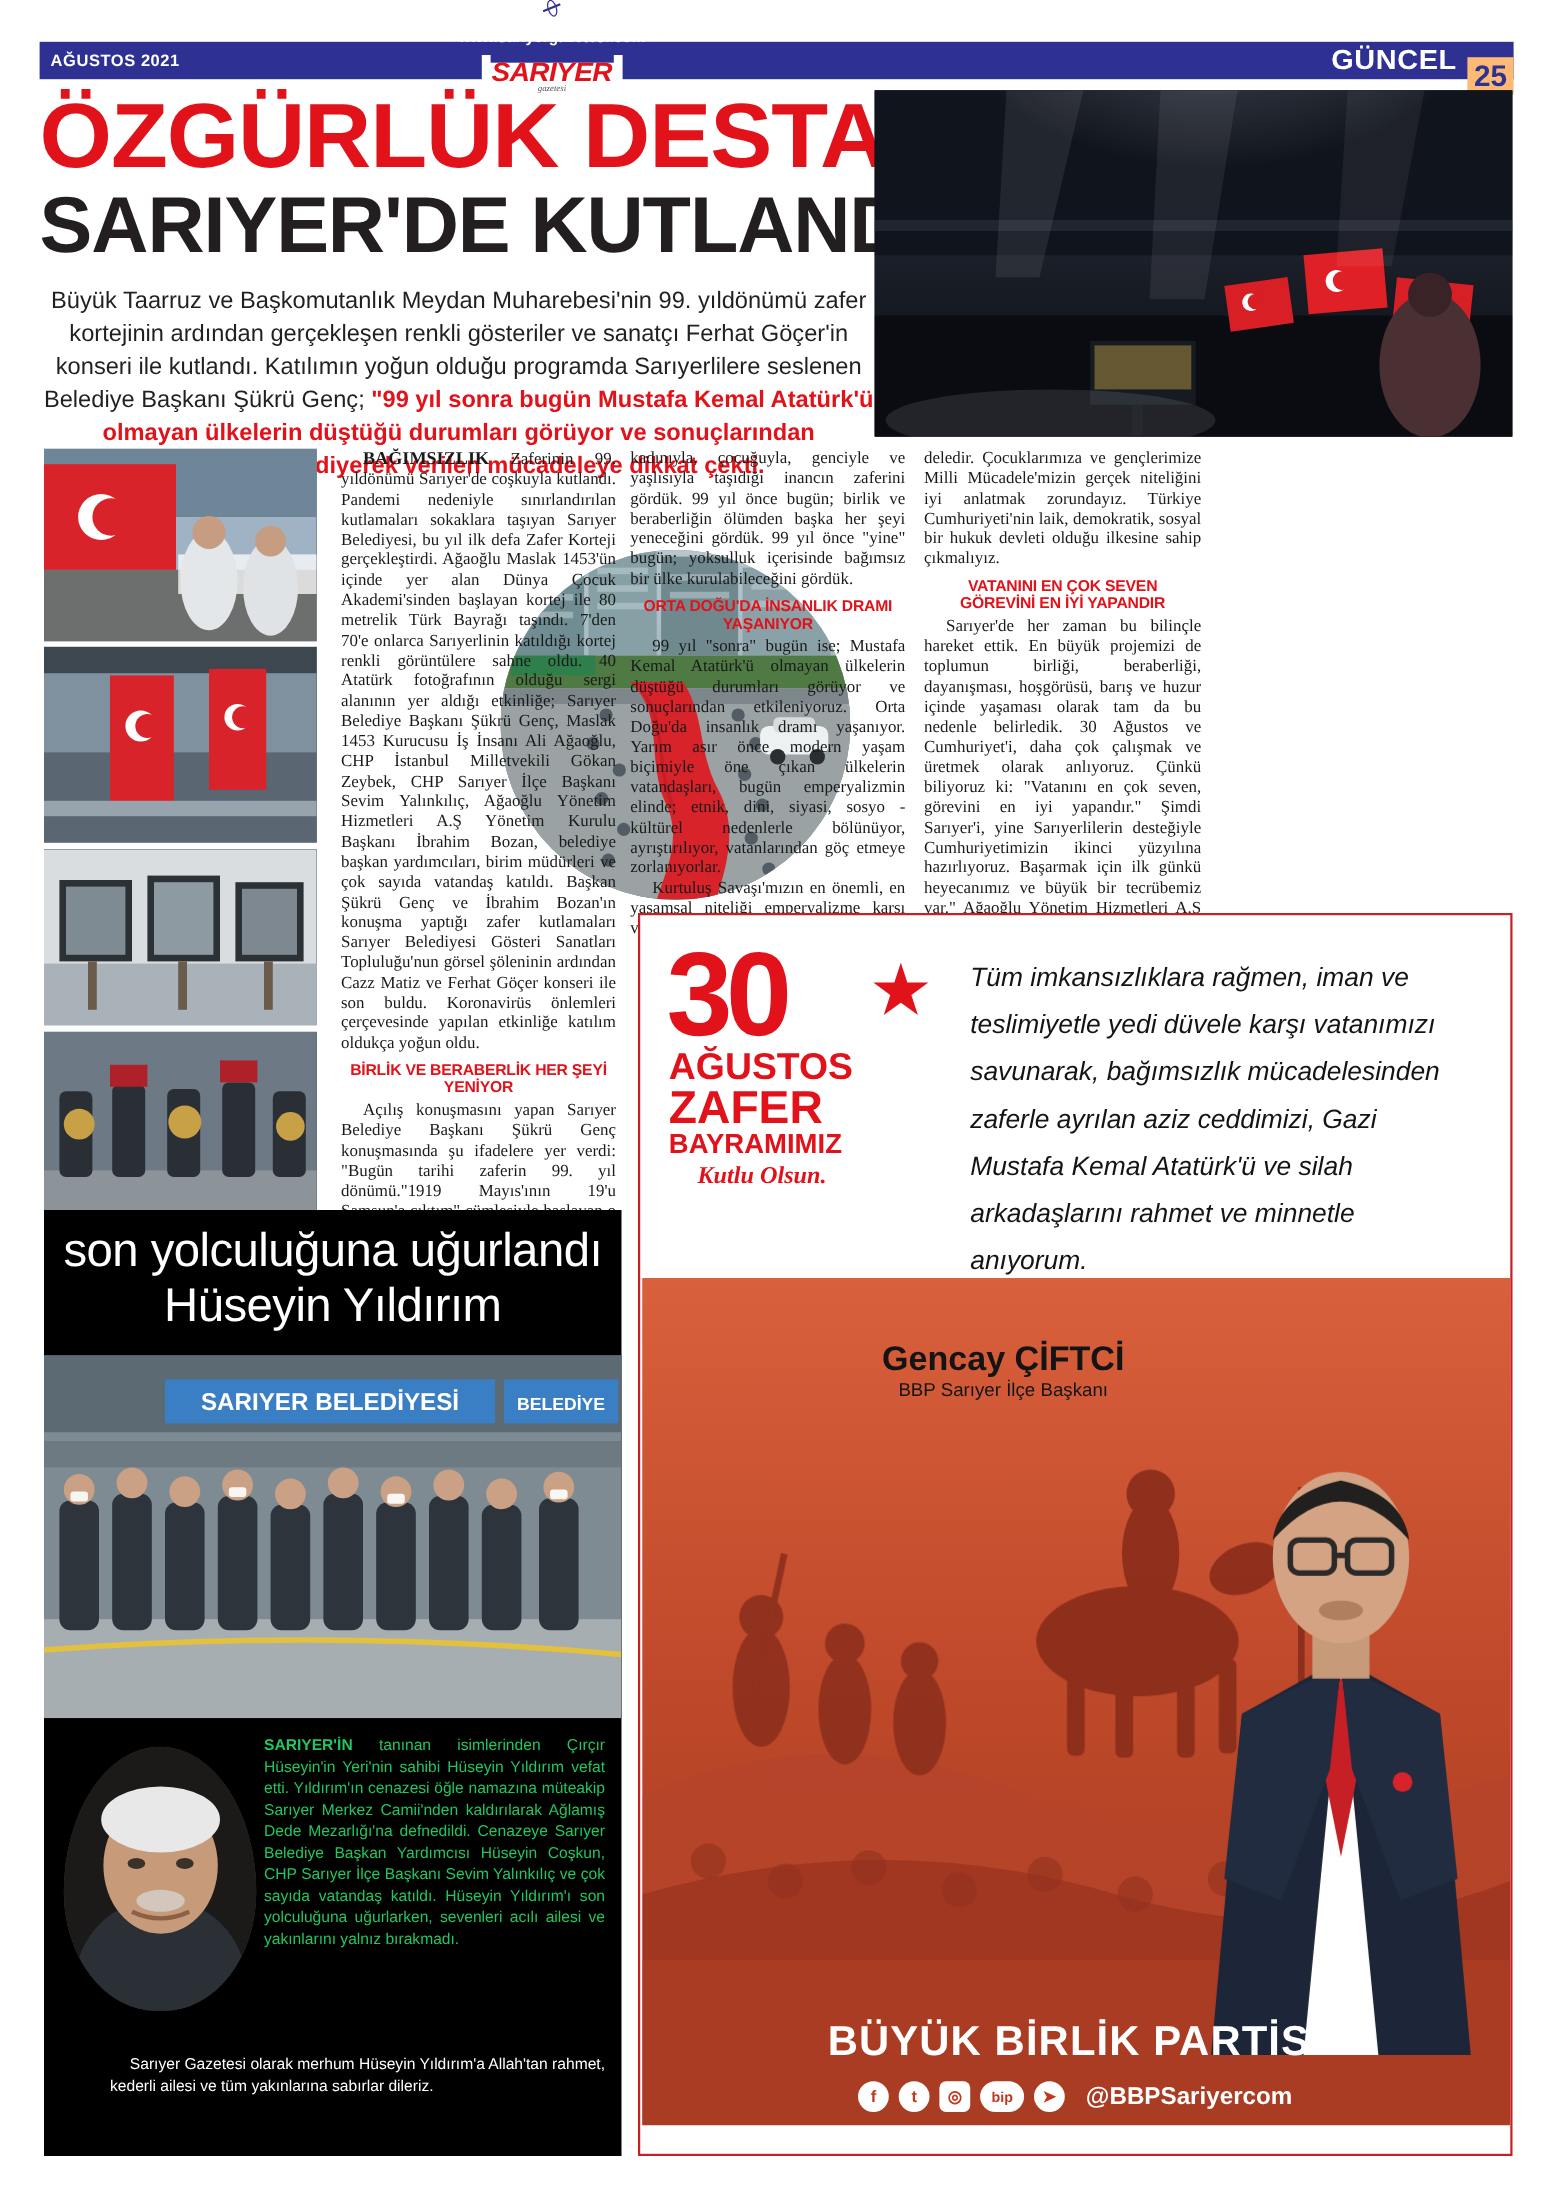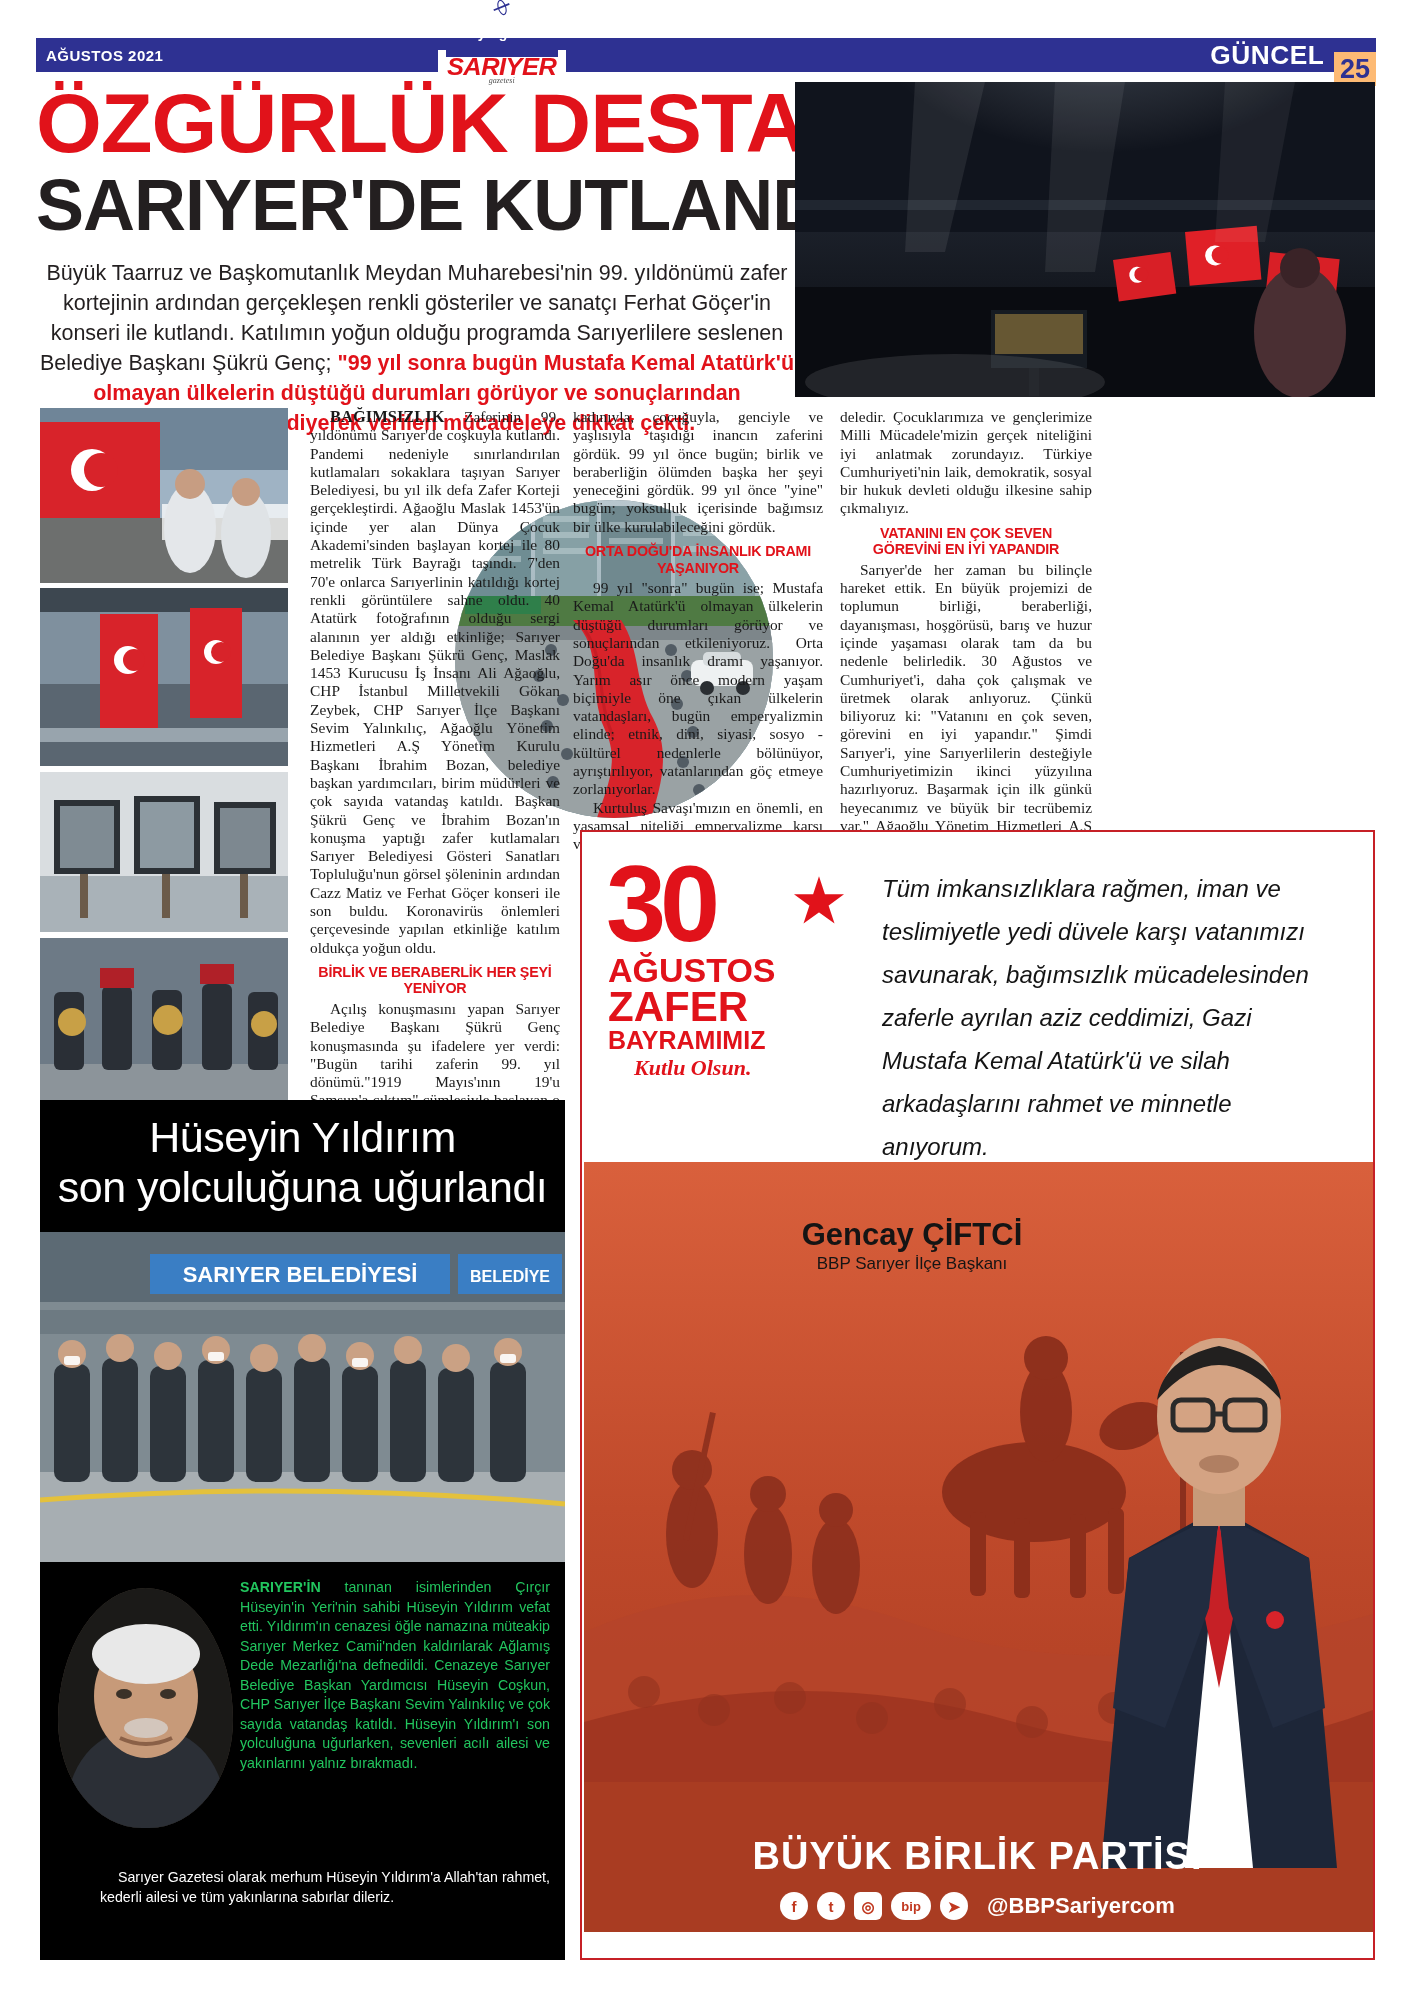--- a/index.html
+++ b/index.html
@@ -706,22 +706,22 @@
 
   <div class="col col3">
     <p class="noind">deledir. Çocuklarımıza ve gençlerimize Milli Mücadele'mizin gerçek niteliğini iyi anlatmak zorundayız. Türkiye Cumhuriyeti'nin laik, demokratik, sosyal bir hukuk devleti olduğu ilkesine sahip çıkmalıyız.</p>
     <div class="subhead" style="white-space:pre-line">VATANINI EN ÇOK SEVEN
 GÖREVİNİ EN İYİ YAPANDIR</div>
     <p>Sarıyer'de her zaman bu bilinçle hareket ettik. En büyük projemizi de toplumun birliği, beraberliği, dayanışması, hoşgörüsü, barış ve huzur içinde yaşaması olarak tam da bu nedenle belirledik. 30 Ağustos ve Cumhuriyet'i, daha çok çalışmak ve üretmek olarak anlıyoruz. Çünkü biliyoruz ki: "Vatanını en çok seven, görevini en iyi yapandır." Şimdi Sarıyer'i, yine Sarıyerlilerin desteğiyle Cumhuriyetimizin ikinci yüzyılına hazırlıyoruz. Başarmak için ilk günkü heyecanımız ve büyük bir tecrübemiz var." Ağaoğlu Yönetim Hizmetleri A.Ş Yönetim Kurulu Başkanı İbrahim Bozan ise, "30 Ağustos hepimizin burada olma sebebi. Mustafa Kemal Atatürk ve silah arkadaşlarını rahmetle anıyorum. Bundan sonra birçok etkinliği burada birlikte yaşayacağımızın müjdesini vermek istiyorum" dedi.</p>
   </div>
 
   <div class="obit">
     <div class="obit-title">
+      <div>son yolculuğuna uğurlandı</div>
       <div>Hüseyin Yıldırım</div>
-      <div>son yolculuğuna uğurlandı</div>
     </div>
 
     <div class="obit-photo">
       <svg class="ph" viewBox="0 0 525 330" preserveAspectRatio="none" aria-hidden="true">
         <rect width="525" height="330" fill="#7f8b92"></rect>
         <rect y="0" width="525" height="70" fill="#5c6a74"></rect>
 
         <rect x="110" y="22" width="300" height="40" fill="#3a7ec4"></rect>
         <text x="260" y="50" font-family="Liberation Sans, sans-serif" font-size="22" font-weight="bold" fill="#ffffff" text-anchor="middle">SARIYER BELEDİYESİ</text>
         <rect x="418" y="22" width="104" height="40" fill="#3a7ec4"></rect>

